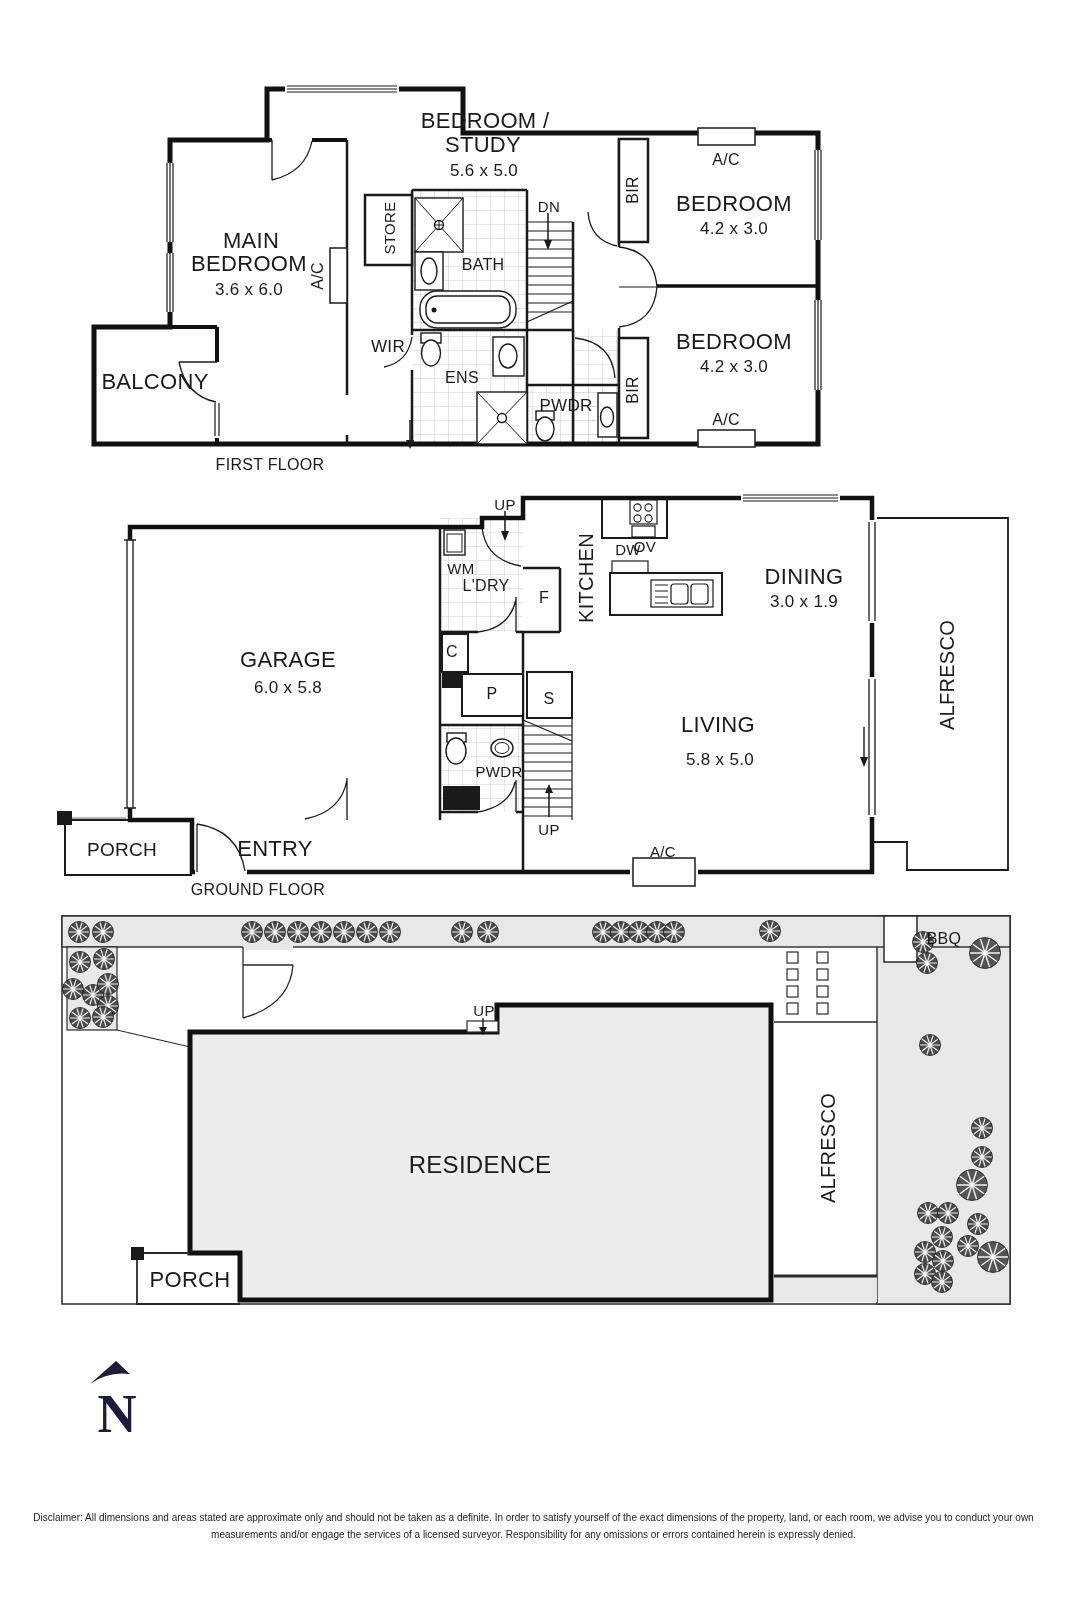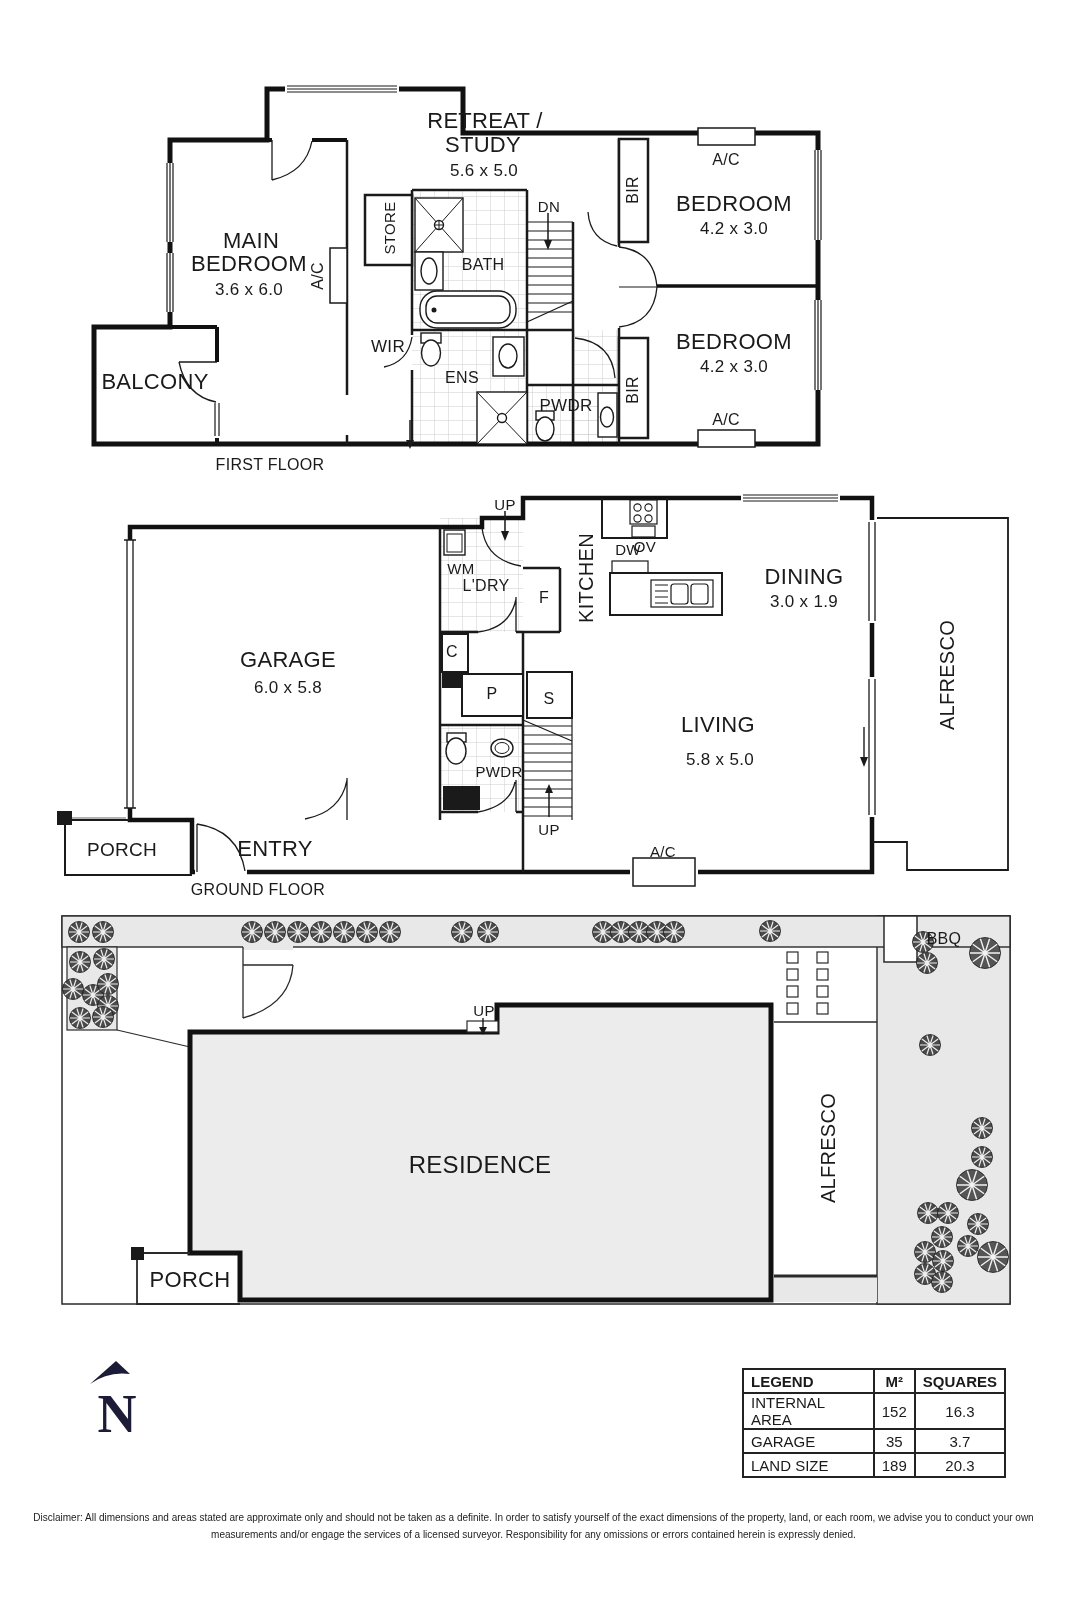--- a/index.html
+++ b/index.html
@@ -274,21 +274,21 @@
       <use href="#treeS" x="925" y="1252"></use>
           <use href="#treeS" x="943" y="1261"></use>
       <use href="#treeS" x="925" y="1274"></use>
           <use href="#treeS" x="942" y="1282"></use>
     </g>
   </g>
 
   <path d="M90,1384 L116,1361 L130,1374 Q108,1371 90,1384 Z" fill="#1c1c38"></path>
 </svg>
 
-<div class="fl s22" style="left:485px;top:121px">RETREAT /</div>
+<div class="fl s22" style="left:485px;top:121px">BEDROOM /</div>
 <div class="fl s22" style="left:483px;top:145px">STUDY</div>
 <div class="fl s17" style="left:484px;top:170px">5.6 x 5.0</div>
 <div class="fl s22" style="left:251px;top:241px">MAIN</div>
 <div class="fl s22" style="left:249px;top:264px">BEDROOM</div>
 <div class="fl s17" style="left:249px;top:289px">3.6 x 6.0</div>
 <div class="fl s22" style="left:155px;top:382px">BALCONY</div>
 <div class="fl s22" style="left:734px;top:204px">BEDROOM</div>
 <div class="fl s17" style="left:734px;top:228px">4.2 x 3.0</div>
 <div class="fl s22" style="left:734px;top:342px">BEDROOM</div>
 <div class="fl s17" style="left:734px;top:366px">4.2 x 3.0</div>
@@ -330,40 +330,16 @@
 <div class="fl s18" style="left:258px;top:890px">GROUND FLOOR</div>
 
 <div class="fl s24" style="left:480px;top:1165px">RESIDENCE</div>
 <div class="fl s22" style="left:190px;top:1280px">PORCH</div>
 <div class="fl s20 rot" style="left:828px;top:1148px">ALFRESCO</div>
 <div class="fl s16" style="left:944px;top:939px">BBQ</div>
 <div class="fl s15" style="left:484px;top:1010px">UP</div>
 
 <div class="north-n" style="left:117px;top:1414px">N</div>
 
-<table class="legend">
-  <tbody>
-        <tr>
-    <th>LEGEND</th>
-    <th class="num">M²</th>
-    <th class="num">SQUARES</th>
-  </tr>
-  <tr>
-    <td>INTERNAL AREA</td>
-    <td class="num">152</td>
-    <td class="num">16.3</td>
-  </tr>
-  <tr>
-    <td>GARAGE</td>
-    <td class="num">35</td>
-    <td class="num">3.7</td>
-  </tr>
-  <tr>
-    <td>LAND SIZE</td>
-    <td class="num">189</td>
-    <td class="num">20.3</td>
-  </tr>
-</tbody>
-    </table>
 
 <div class="disclaimer">Disclaimer: All dimensions and areas stated are approximate only and should not be taken as a definite. In order to satisfy yourself of the exact dimensions of the property, land, or each room, we advise you to conduct your own measurements and/or engage the services of a licensed surveyor. Responsibility for any omissions or errors contained herein is expressly denied.</div>
 
 </div>
 
 </body></html>

